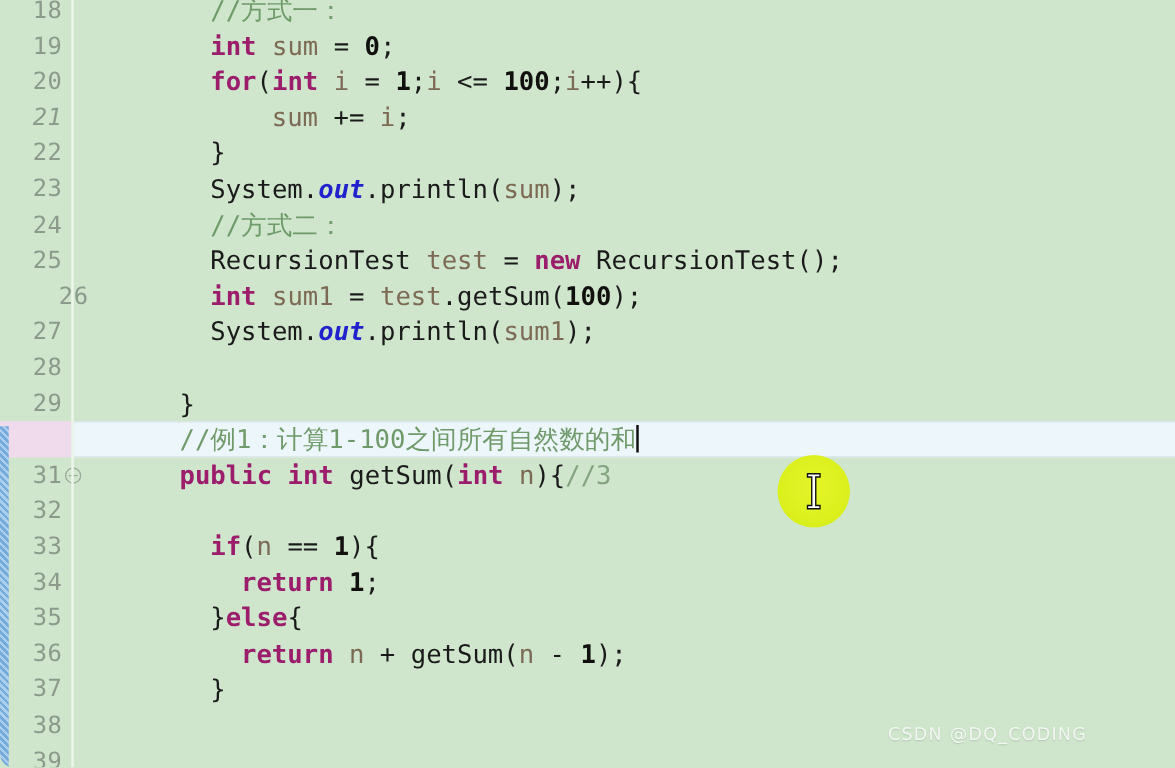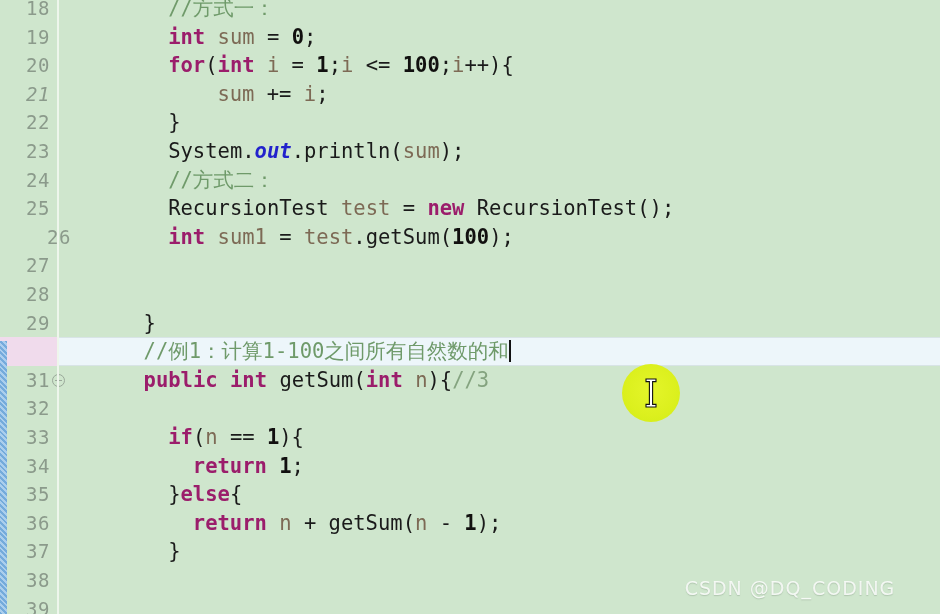--- a/index.html
+++ b/index.html
@@ -6,20 +6,21 @@
   html,body{ width:940px; height:614px; overflow:hidden; }
   body{
     font-family:"DejaVu Sans Mono","Liberation Mono",monospace;
     background:#cfe6cd;
   }
   #editor{
     position:relative;
     width:940px; height:614px;
     background:#cfe6cd;
     overflow:hidden;
+    border-radius:11px;
   }
   
   #vcs-stripe{
     position:absolute; left:0; width:7px;
     background:
       repeating-linear-gradient(45deg,#6fa8dc 0 2px,#a9cdee 2px 4px);
     opacity:.95;
     z-index:6;
   }
   
@@ -96,21 +97,21 @@
     z-index:8;
     pointer-events:none;
   }
   #ibeam{
     position:absolute; z-index:9; width:14px; height:30px;
   }
   
   #watermark{
     position:absolute; z-index:10;
     font-family:"DejaVu Sans","Liberation Sans",sans-serif;
-    font-size:19px; letter-spacing:1px;
+    font-size:14px; letter-spacing:1px;
     color:rgba(255,255,255,.82);
     text-shadow:0 1px 1px rgba(120,140,120,.35);
     white-space:nowrap;
   }
 </style>
 </head>
 <body>
 
 <div id="editor">
 
@@ -149,20 +150,21 @@
   <div id="code">
       <div class="line" style="top: -6px; left: 97.2px;"><span class="cmt-cn">//方式一：</span></div>
       <div class="line" style="top: 22.6px; left: 97.2px;"><span class="kw">int</span><span class="plain"> </span><span class="var">sum</span><span class="plain"> = </span><span class="num">0</span><span class="plain">;</span></div>
       <div class="line" style="top: 51.2px; left: 97.2px;"><span class="kw">for</span><span class="plain">(</span><span class="kw">int</span><span class="plain"> </span><span class="var">i</span><span class="plain"> = </span><span class="num">1</span><span class="plain">;</span><span class="var">i</span><span class="plain"> &lt;= </span><span class="num">100</span><span class="plain">;</span><span class="var">i</span><span class="plain">++){</span></div>
       <div class="line" style="top: 79.8px; left: 146.4px;"><span class="var">sum</span><span class="plain"> += </span><span class="var">i</span><span class="plain">;</span></div>
       <div class="line" style="top: 108.4px; left: 97.2px;"><span class="plain">}</span></div>
       <div class="line" style="top: 137px; left: 97.2px;"><span class="plain">System.</span><span class="stat">out</span><span class="plain">.println(</span><span class="var">sum</span><span class="plain">);</span></div>
       <div class="line" style="top: 165.6px; left: 97.2px;"><span class="cmt-cn">//方式二：</span></div>
       <div class="line" style="top: 194.2px; left: 97.2px;"><span class="cls">RecursionTest</span><span class="plain"> </span><span class="var">test</span><span class="plain"> = </span><span class="kw">new</span><span class="plain"> </span><span class="cls">RecursionTest</span><span class="plain">();</span></div>
       <div class="line" style="top: 222.8px; left: 97.2px;"><span class="kw">int</span><span class="plain"> </span><span class="var">sum1</span><span class="plain"> = </span><span class="var">test</span><span class="plain">.getSum(</span><span class="num">100</span><span class="plain">);</span></div>
+      <div class="line" style="top: 251.4px; left: 97.2px;"><span class="plain">System.</span><span class="stat">out</span><span class="plain">.println(</span><span class="var">sum1</span><span class="plain">);</span></div>
       <div class="line" style="top: 280px; left: 48px;"></div>
       <div class="line" style="top: 308.6px; left: 72.6px;"><span class="plain">}</span></div>
       <div class="line" style="top: 337.2px; left: 72.6px;"><span class="cmt-cn">//例1：计算1-100之间所有自然数的和</span><span class="caret"></span></div>
       <div class="line" style="top: 365.8px; left: 72.6px;"><span class="kw">public</span><span class="plain"> </span><span class="kw">int</span><span class="plain"> </span><span class="meth">getSum</span><span class="plain">(</span><span class="kw">int</span><span class="plain"> </span><span class="var">n</span><span class="plain">){</span><span class="cmt">//3</span></div>
       <div class="line" style="top: 394.4px; left: 48px;"></div>
       <div class="line" style="top: 423px; left: 97.2px;"><span class="kw">if</span><span class="plain">(</span><span class="var">n</span><span class="plain"> == </span><span class="num">1</span><span class="plain">){</span></div>
       <div class="line" style="top: 451.6px; left: 121.8px;"><span class="kw">return</span><span class="plain"> </span><span class="num">1</span><span class="plain">;</span></div>
       <div class="line" style="top: 480.2px; left: 97.2px;"><span class="plain">}</span><span class="kw">else</span><span class="plain">{</span></div>
       <div class="line" style="top: 508.8px; left: 121.8px;"><span class="kw">return</span><span class="plain"> </span><span class="var">n</span><span class="plain"> + </span><span class="meth">getSum</span><span class="plain">(</span><span class="var">n</span><span class="plain"> - </span><span class="num">1</span><span class="plain">);</span></div>
       <div class="line" style="top: 537.4px; left: 97.2px;"><span class="plain">}</span></div>

